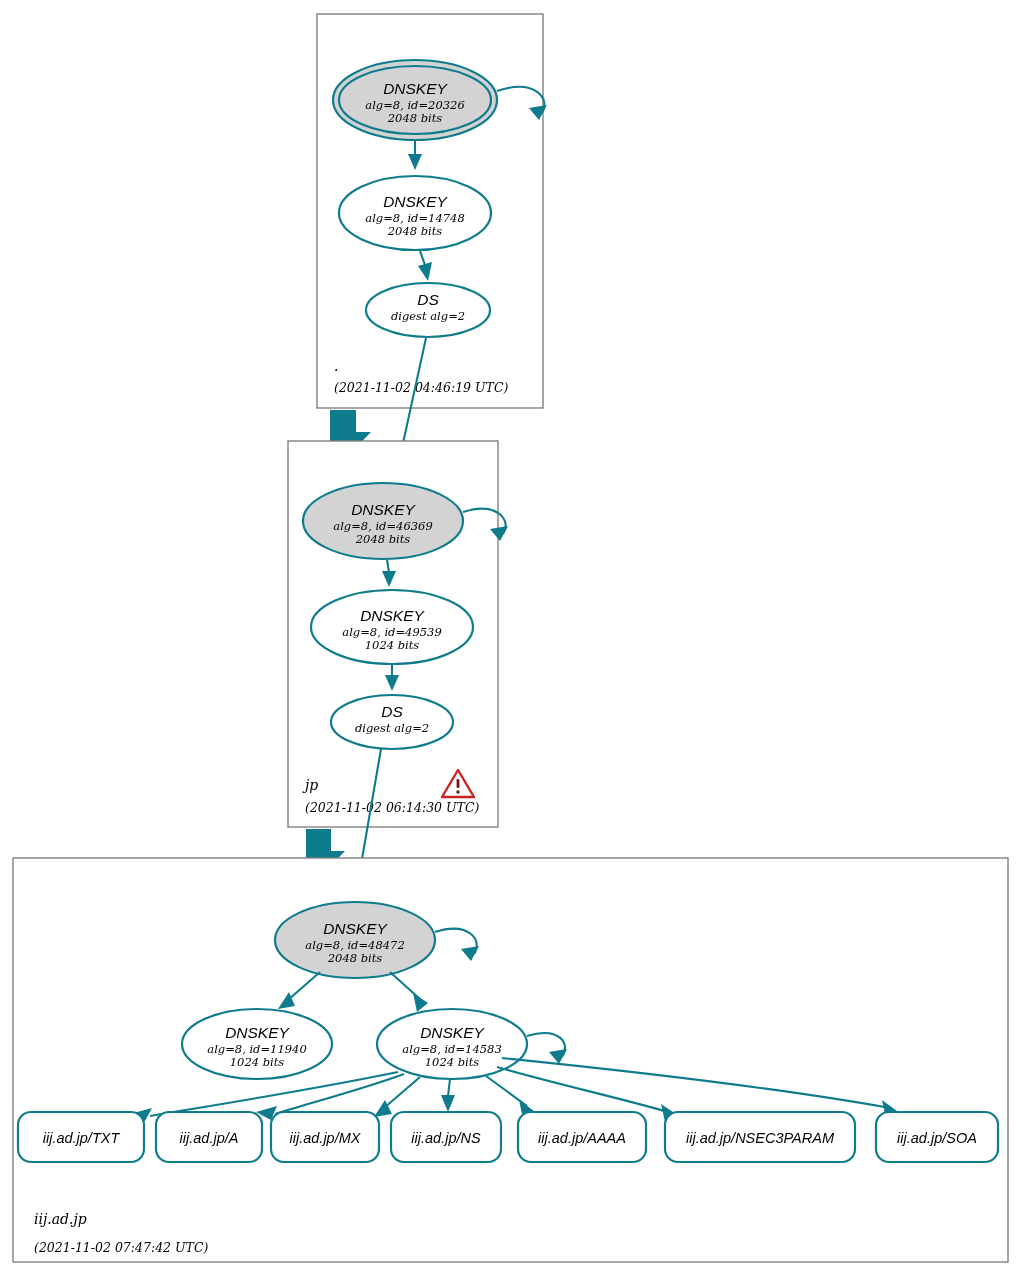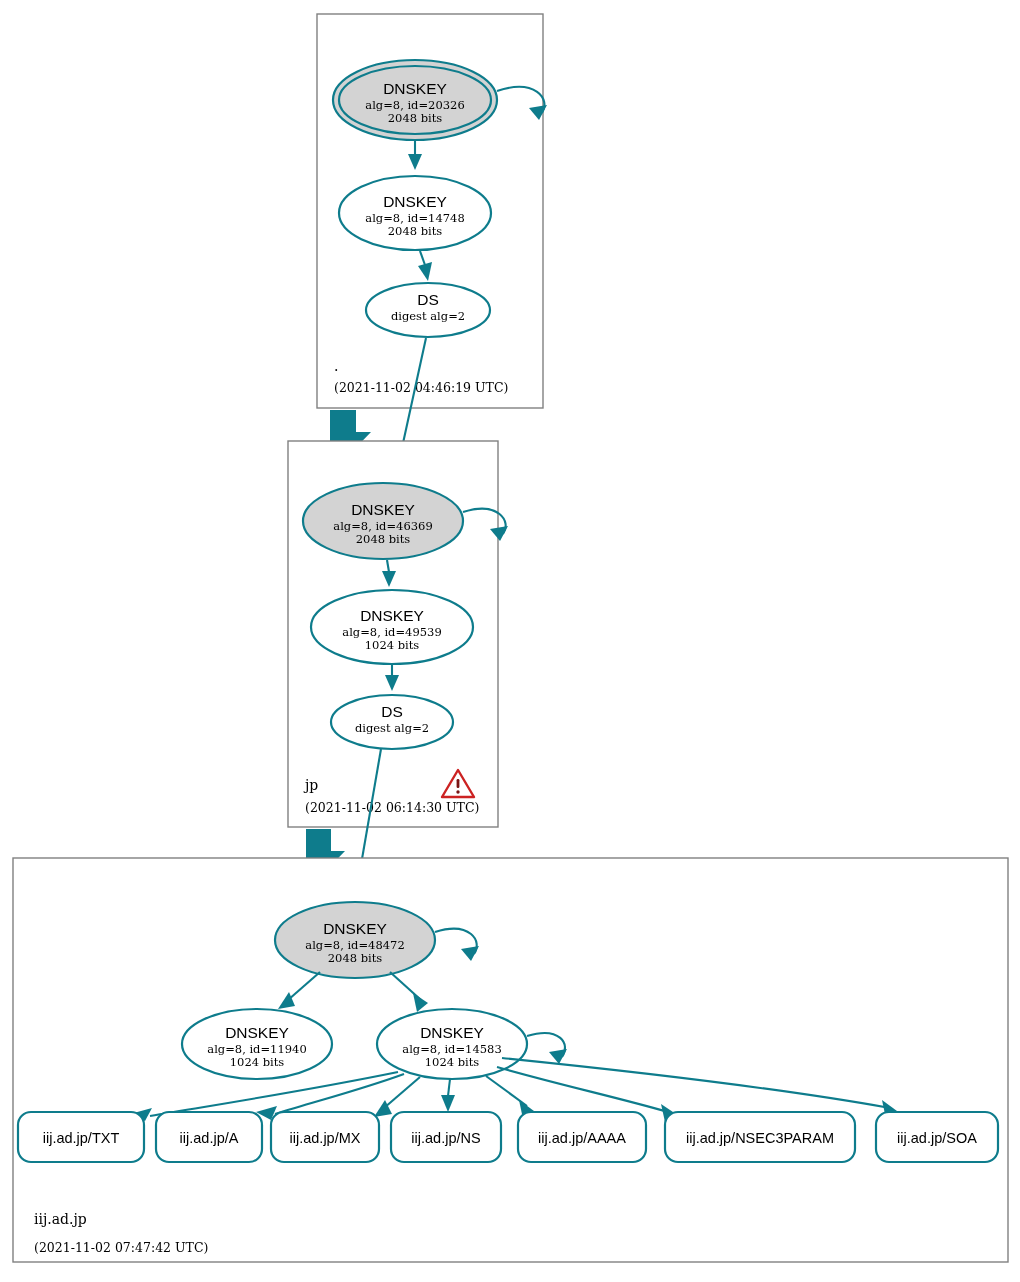--- a/index.html
+++ b/index.html
@@ -1,18 +1,18 @@
 <!DOCTYPE html>
 <html><head>
 <meta charset="utf-8">
 <style>
   html,body{margin:0;padding:0;background:#ffffff;}
   body{width:1020px;height:1282px;position:relative;overflow:hidden;
        font-family:"DejaVu Serif", serif;}
-  #stage{position:absolute;left:0;top:0;width:813px;height:1282px;}
+  #stage{position:absolute;left:0;top:0;width:813px;height:1282px;font-style:italic;}
   svg#diagram{position:absolute;left:0;top:0;width:1020px;height:1282px;display:block;}
   .zonebox{fill:#ffffff;stroke:#808080;stroke-width:1.4;}
   .node-ell{fill:#ffffff;stroke:#0e7c8c;stroke-width:2.2;}
   .node-ell.shaded{fill:#d3d3d3;}
   .node-ell.inner{fill:none;stroke:#0e7c8c;stroke-width:2.2;}
   .rrbox{fill:#ffffff;stroke:#0e7c8c;stroke-width:2.2;}
   .edge{fill:none;stroke:#0e7c8c;stroke-width:2.1;}
   .edge-thick{fill:#0e7c8c;stroke:none;}
   .arrowfill{fill:#0e7c8c;stroke:none;}
   .t{font-family:"Liberation Sans", sans-serif;fill:#000000;text-anchor:middle;}

